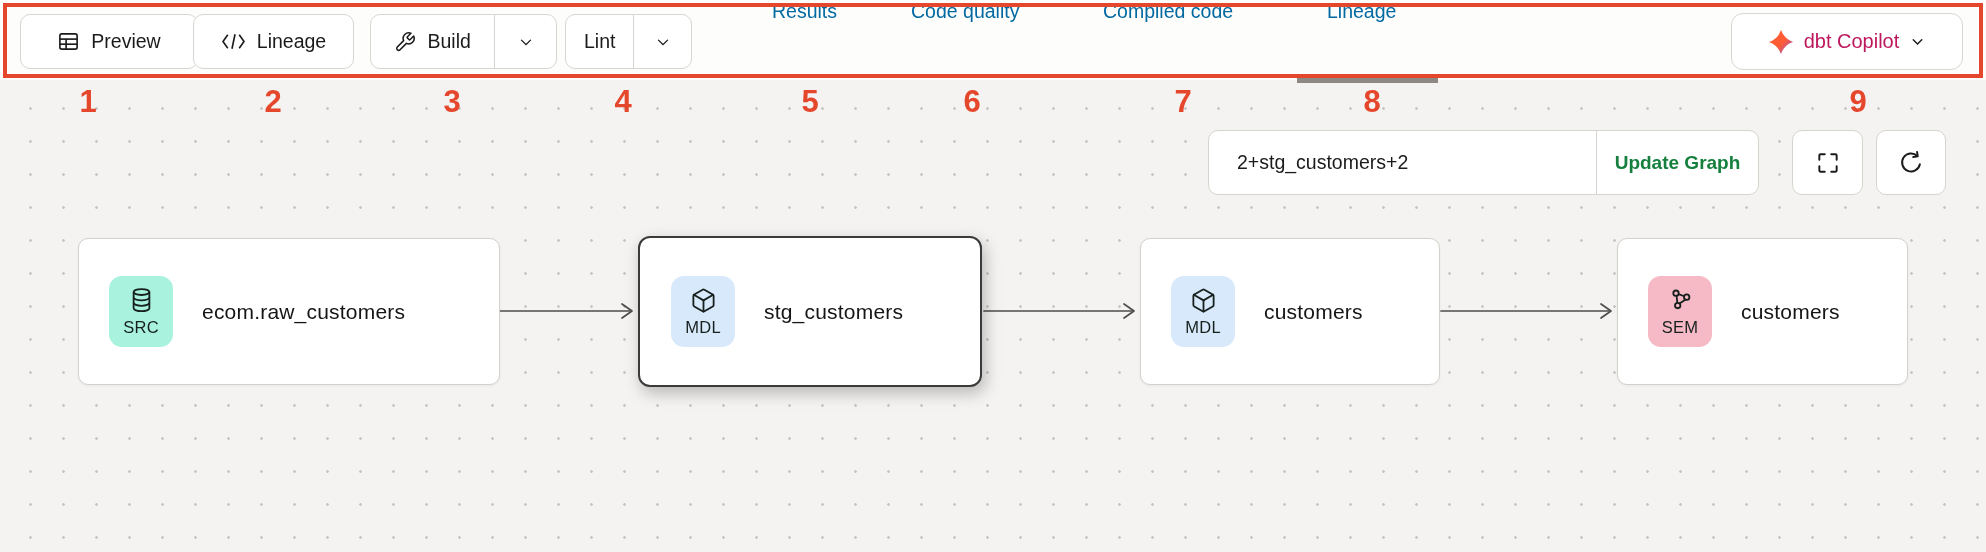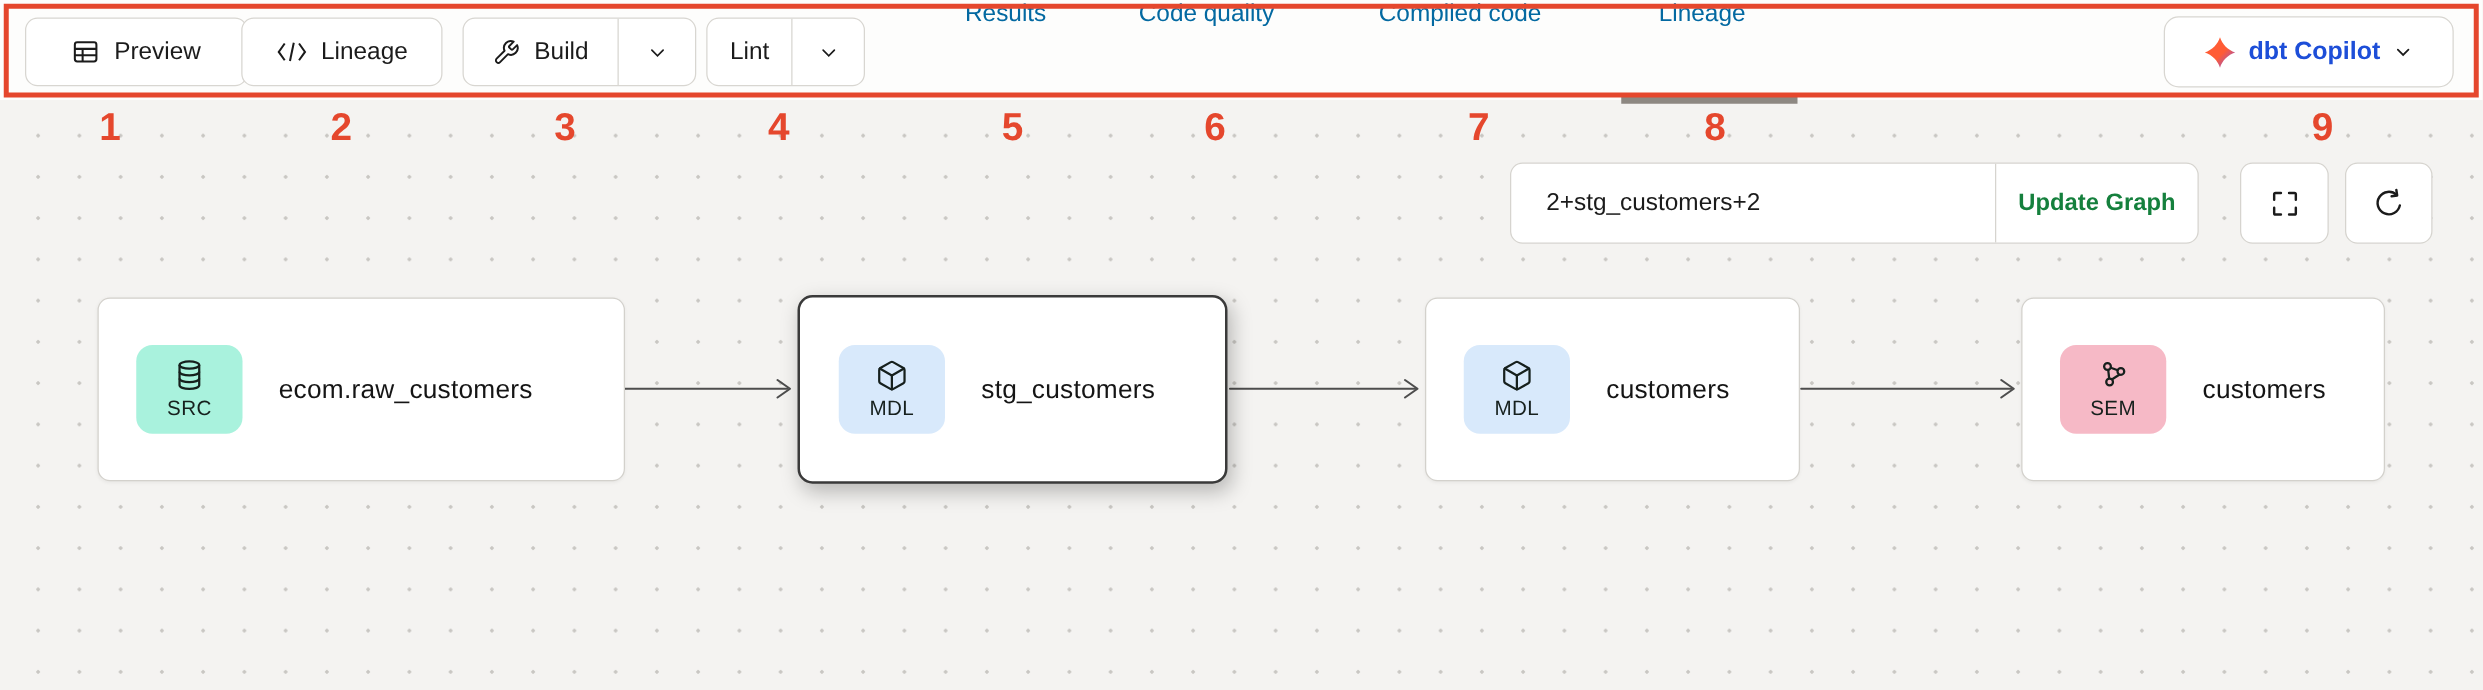--- a/index.html
+++ b/index.html
@@ -18,22 +18,22 @@
     border:1px solid #d8d6d1; border-radius:10px; display:flex; z-index:3; }
   .tb-split .main { display:flex; align-items:center; justify-content:center; gap:11px;
     font-size:19.5px; color:#1b1b1b; border-right:1px solid #d8d6d1; cursor:pointer; }
   .tb-split .caret { display:flex; align-items:center; justify-content:center; cursor:pointer; }
   .tab { position:absolute; top:0; height:80px; display:flex; align-items:flex-start;
     font-size:19.5px; color:#0369a1; cursor:pointer; z-index:3; }
   .tab-underline { position:absolute; left:1297px; top:76px; width:141px; height:7px;
     background:#8d8882; z-index:10; }
   .copilot { position:absolute; left:1731px; top:13px; width:232px; height:57px;
     background:#fff; border:1px solid #d8d6d1; border-radius:12px; display:flex;
-    align-items:center; justify-content:center; gap:10px; font-size:20px; font-weight:700;
-    color:#1d4ed8; cursor:pointer; z-index:3; }
+    align-items:center; justify-content:center; gap:10px; font-size:20px; font-weight:400;
+    color:#be185d; cursor:pointer; z-index:3; }
 
   
   .anno { position:absolute; top:84px; transform:translateX(-50%); color:#e5472d;
     font-size:31px; font-weight:700; z-index:40; font-stretch:condensed; }
 
   
   .canvas { position:absolute; left:0; top:80px; width:1986px; height:472px;
     background-color:#f4f3f1;
     background-image:radial-gradient(circle, #c8c6c2 1.2px, transparent 1.5px);
     background-size:33px 33px; background-position:14px 12px; z-index:1; }
@@ -48,21 +48,21 @@
   .sq-btn { position:absolute; top:50px; width:71px; height:65px; background:#fff;
     border:1px solid #d6d4cf; border-radius:10px; display:flex; align-items:center;
     justify-content:center; cursor:pointer; z-index:4; }
 
   
   .node { position:absolute; top:158px; height:147px; background:#fff;
     border:1px solid #d3d1cc; border-radius:10px; box-shadow:0 1px 3px rgba(0,0,0,.05);
     display:flex; align-items:center; cursor:pointer; z-index:4; }
   .node.selected { top:156px; height:151px; border:2.5px solid #3a3a3a; border-radius:12px;
     box-shadow:3px 6px 16px rgba(0,0,0,.25); }
-  .badge { width:85px; height:71px; border-radius:13px; margin-left:30px;
+  .badge { width:64px; height:71px; border-radius:13px; margin-left:30px;
     display:flex; flex-direction:column; align-items:center; justify-content:center; gap:4px; }
   .badge .blabel { font-size:16.5px; color:#16201d; letter-spacing:.3px; }
   .node .nlabel { margin-left:29px; font-size:21px; color:#151515; letter-spacing:.2px; }
 
   .edges { position:absolute; left:0; top:0; width:1986px; height:472px; z-index:3; pointer-events:none; }
   svg.ic { display:block; }
 </style>
 </head>
 <body>
 

